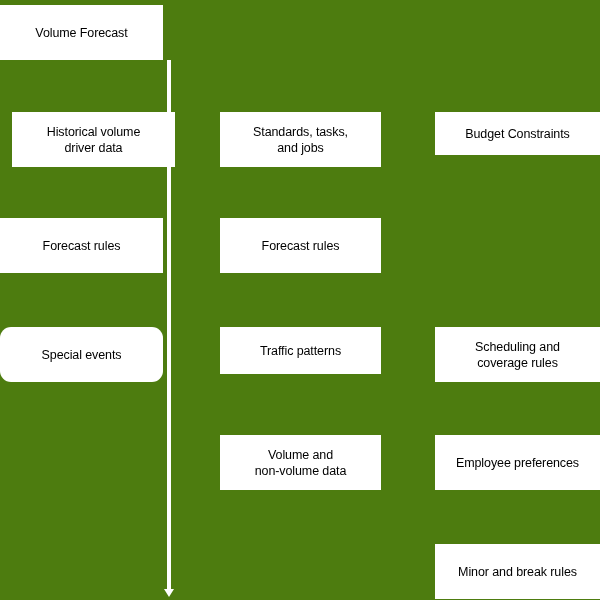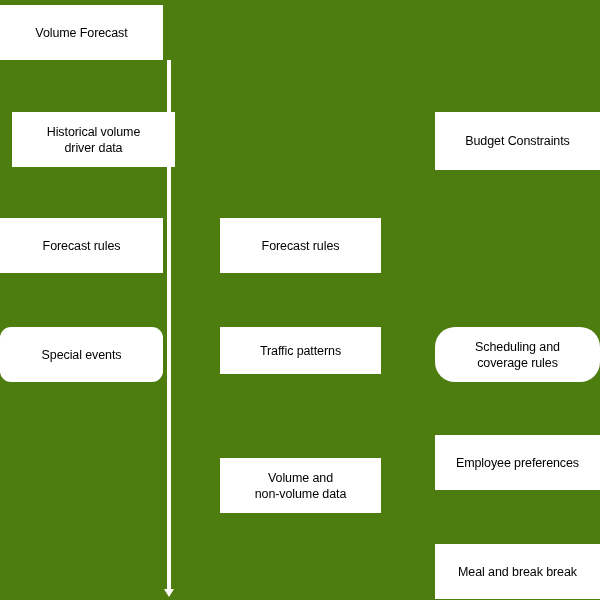--- a/index.html
+++ b/index.html
@@ -54,35 +54,37 @@
   <div class="node-box" style="left:0px; top:5px; width:163px; height:55px;">Volume Forecast</div>
 
   <div class="node-box" style="left:12px; top:112px; width:163px; height:55px;">Historical volume
 driver data</div>
 
   <div class="node-box" style="left:0px; top:218px; width:163px; height:55px;">Forecast rules</div>
 
   <div class="node-box" style="left:0px; top:327px; width:163px; height:55px;border-radius:11px;">Special events</div>
 
 
+  <div class="node-box" style="left:220px; top:112px; width:161px; height:55px;">Standards, tasks,
+and jobs</div>
 
   <div class="node-box" style="left:220px; top:218px; width:161px; height:55px;">Forecast rules</div>
 
   <div class="node-box" style="left:220px; top:327px; width:161px; height:47px;">Traffic patterns</div>
 
-  <div class="node-box" style="left:220px; top:435px; width:161px; height:55px;margin-top:23px;">Volume and
+  <div class="node-box" style="left:220px; top:435px; width:161px; height:55px;">Volume and
 non-volume data</div>
 
 
-  <div class="node-box" style="left:435px; top:112px; width:165px; height:58px;">Budget Constraints</div>
+  <div class="node-box" style="left:435px; top:112px; width:165px; height:43px;">Budget Constraints</div>
 
 
-  <div class="node-box" style="left:435px; top:327px; width:165px; height:55px;border-radius:20px;">Scheduling and
+  <div class="node-box" style="left:435px; top:327px; width:165px; height:55px;">Scheduling and
 coverage rules</div>
 
   <div class="node-box" style="left:435px; top:435px; width:165px; height:55px;">Employee preferences</div>
 
-  <div class="node-box" style="left:435px; top:544px; width:165px; height:55px;">Meal and break break</div>
+  <div class="node-box" style="left:435px; top:544px; width:165px; height:55px;">Minor and break rules</div>
 
   <div class="connector-line" style="left:167px; top:60px; width:4px; height:529px;"></div>
   <div class="connector-arrowhead" style="left:164px; top:589px;"></div>
 
 </div>
 
 </body></html>

